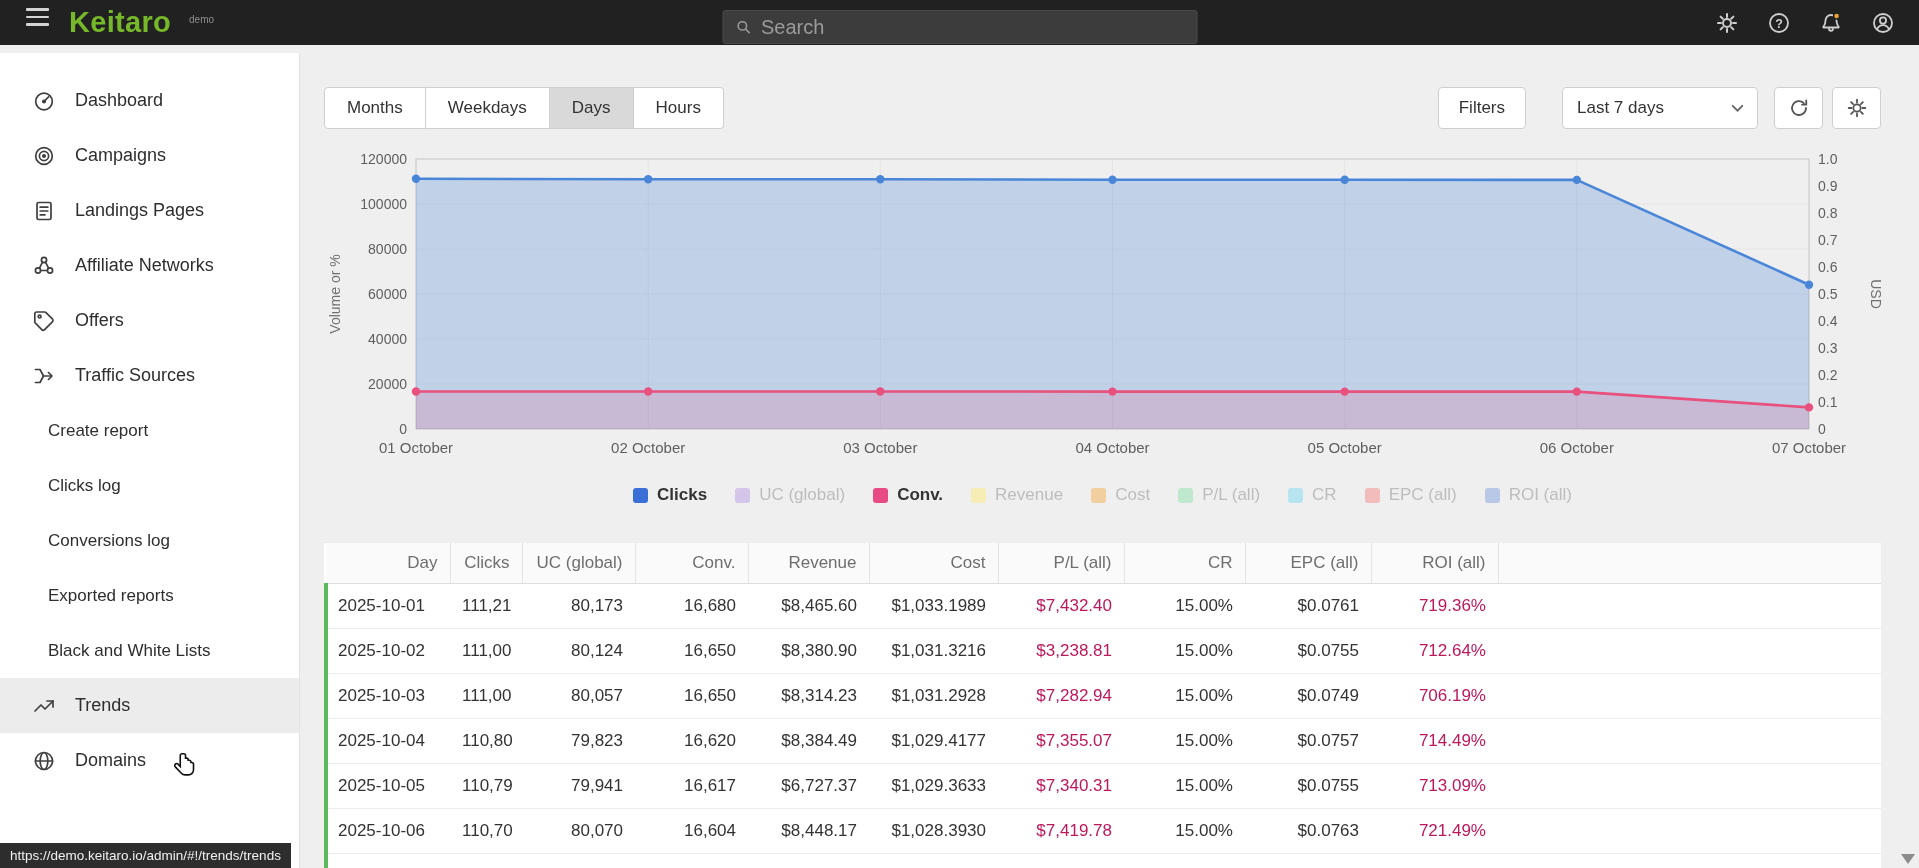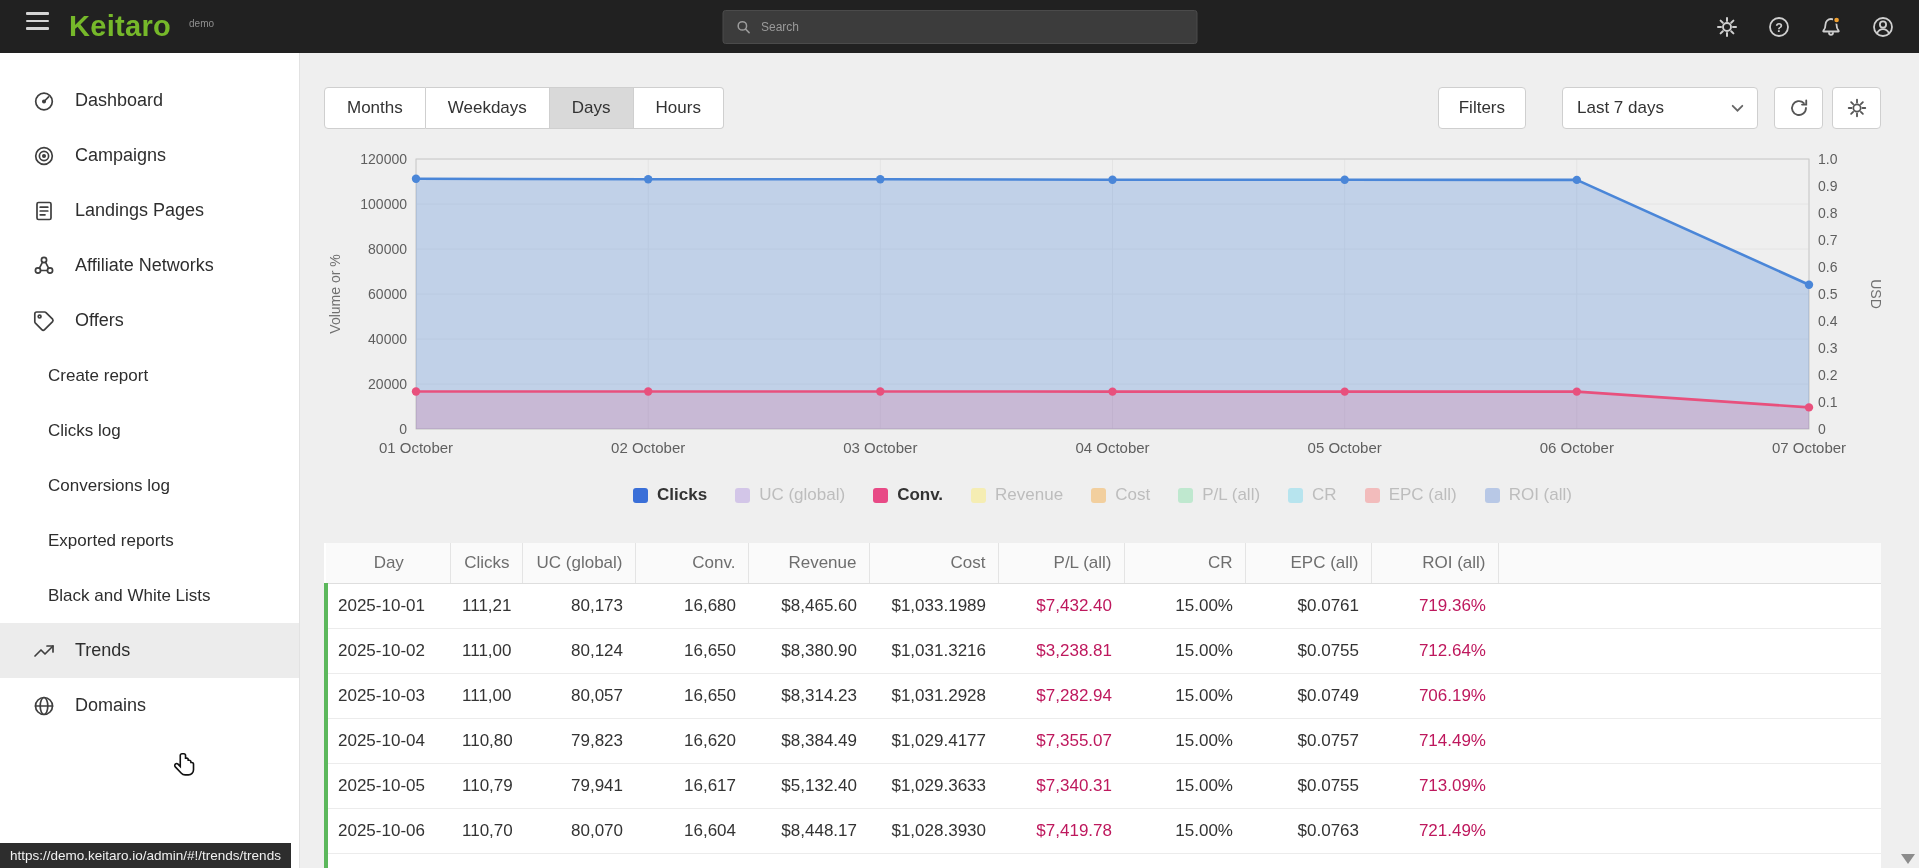--- a/index.html
+++ b/index.html
@@ -1,27 +1,27 @@
 <!DOCTYPE html>
 <html><head>
 <meta charset="utf-8">
 <style>
   *{margin:0;padding:0;box-sizing:border-box}
   html,body{width:1919px;height:868px;overflow:hidden}
   body{font-family:"Liberation Sans",sans-serif;background:#efefef;position:relative;color:#333}
 
   
-  .topbar{position:absolute;top:0;left:0;width:1919px;height:53px;background:#212121;display:flex;align-items:center;padding:0 24px;z-index:20}
+  .topbar{position:absolute;top:0;left:0;width:1919px;height:45px;background:#212121;display:flex;align-items:center;padding:0 24px;z-index:20}
   .tb-left{display:flex;align-items:flex-start;gap:18px}
   .hamburger{background:none;border:none;cursor:pointer;display:flex;flex-direction:column;gap:5px;padding:6px 2px;margin-top:6px}
   .hamburger span{display:block;width:23px;height:2.6px;background:#d4d4d4;border-radius:1px}
   .logo{font-size:29px;font-weight:bold;color:#76b82a;letter-spacing:.3px;line-height:53px;cursor:pointer}
   .demo{color:#8f8f8f;font-size:10px;margin-top:18px}
   .search{position:absolute;left:50%;transform:translateX(-50%);top:10px;width:475px;height:34px;background:#3c3c3c;border:1px solid #4b4b4b;border-radius:3px;display:flex;align-items:center;padding:0 11px;gap:9px}
-  .search input{flex:1;background:transparent;border:none;outline:none;color:#ddd;font-size:12px;font-family:"Liberation Sans",sans-serif}
+  .search input{flex:1;background:transparent;border:none;outline:none;color:#ddd;font-size:20px;font-family:"Liberation Sans",sans-serif}
   .search input::placeholder{color:#9a9a9a}
   .tb-right{margin-left:auto;display:flex;align-items:center;gap:28px}
   .tb-icon{background:none;border:none;cursor:pointer;position:relative;display:flex;align-items:center}
 
   
   .sidebar{position:absolute;top:53px;left:0;width:300px;height:815px;background:#fff;border-right:1px solid #e2e2e2;padding-top:20px;z-index:10}
   .side-item{height:55px;display:flex;align-items:center;gap:19px;padding:0 22px 0 32px;font-size:18px;color:#2e2e2e;cursor:pointer}
   .side-item.active{background:#ececec}
   .side-item .lbl{flex:1;white-space:nowrap}
   .sub-item{height:55px;display:flex;align-items:center;padding-left:48px;font-size:17px;color:#2e2e2e;cursor:pointer;white-space:nowrap}
@@ -42,21 +42,21 @@
 
   .chart{margin-top:16px}
   .legend{display:flex;justify-content:center;align-items:center;gap:28px;margin-top:16px;font-size:17px;height:24px}
   .legend .item{display:flex;align-items:center;cursor:pointer}
   .legend .sw{width:15px;height:15px;border-radius:3px;margin-right:9px;flex:0 0 auto}
   .legend .item.on{color:#333;font-weight:bold}
   .legend .item.off{color:#bdbdbd}
 
   table.grid{margin-top:36px;border-collapse:collapse;width:100%;background:#fff;font-size:17px;table-layout:fixed}
   .grid th{height:40px;font-weight:normal;color:#6e6e6e;background:#fafafa;border-bottom:1px solid #dedede;border-right:1px solid #e4e4e4;padding:0 12px;text-align:right;white-space:nowrap;overflow:hidden;cursor:pointer}
-  .grid th.day{text-align:center;padding-left:14px}
+  .grid th.day{text-align:right;padding-left:14px}
   .grid th.filler{border-right:none;cursor:default}
   .grid td{height:45px;border-bottom:1px solid #ececec;padding:0 12px;text-align:right;color:#333;white-space:nowrap;overflow:hidden}
   .grid td.day{text-align:left;border-left:4px solid #5cb85c;padding-left:10px}
   .grid td.green{color:#be185d}
 
   
   .statusbar{position:absolute;left:0;bottom:0;background:#2d2d2d;color:#f1f1f1;font-size:13.5px;padding:5px 10px;z-index:40;white-space:nowrap}
   .cursor{position:absolute;left:172px;top:752px;z-index:60;pointer-events:none}
   .corner-arrow{position:absolute;right:4px;bottom:4px;width:0;height:0;border-left:7px solid transparent;border-right:7px solid transparent;border-top:10px solid #8c8c8c;z-index:40}
 </style>
@@ -153,20 +153,28 @@
         <line x1="8.6" y1="16.5" x2="15.4" y2="16.5"></line>
       </svg>
       <span class="lbl">Affiliate Networks</span>
     </div>
     <div class="side-item">
       <svg width="24" height="24" viewBox="0 0 24 24" fill="none" stroke="#3f3f3f" stroke-width="1.7" stroke-linecap="round" stroke-linejoin="round">
         <path d="M20.6 12.6 12.6 20.6a2 2 0 0 1-2.8 0L3.4 14.2A2 2 0 0 1 2.8 12.8V5a2 2 0 0 1 2-2h7.8a2 2 0 0 1 1.4.6l6.6 6.6a2 2 0 0 1 0 2.4z"></path>
         <circle cx="7.6" cy="7.6" r="1.4"></circle>
       </svg>
       <span class="lbl">Offers</span>
+    </div>
+    <div class="side-item">
+      <svg width="24" height="24" viewBox="0 0 24 24" fill="none" stroke="#3f3f3f" stroke-width="1.7" stroke-linecap="round" stroke-linejoin="round">
+        <path d="M3.5 5.5H8l3.5 6.5H19"></path>
+        <path d="M3.5 18.5H8l3.5-6.5"></path>
+        <path d="M16.5 8.5 20 12l-3.5 3.5"></path>
+      </svg>
+      <span class="lbl">Traffic Sources</span>
     </div>
     <div class="sub-item">Create report</div>
     <div class="sub-item">Clicks log</div>
     <div class="sub-item">Conversions log</div>
     <div class="sub-item">Exported reports</div>
     <div class="sub-item">Black and White Lists</div>
     <div class="side-item active">
       <svg width="24" height="24" viewBox="0 0 24 24" fill="none" stroke="#3f3f3f" stroke-width="1.7" stroke-linecap="round" stroke-linejoin="round">
         <path d="M3 17l6-6 4 4 8-8"></path>
         <path d="M15 7h6v6"></path>
@@ -402,21 +410,21 @@
           <td class="">15.00%</td>
           <td class="">$0.0757</td>
           <td class=" green">714.49%</td>
           <td></td>
         </tr>
         <tr>
           <td class="day">2025-10-05</td>
           <td class="">110,79</td>
           <td class="">79,941</td>
           <td class="">16,617</td>
-          <td class="">$5,132.40</td>
+          <td class="">$6,727.37</td>
           <td class="">$1,029.3633</td>
           <td class=" green">$7,340.31</td>
           <td class="">15.00%</td>
           <td class="">$0.0755</td>
           <td class=" green">713.09%</td>
           <td></td>
         </tr>
         <tr>
           <td class="day">2025-10-06</td>
           <td class="">110,70</td>

